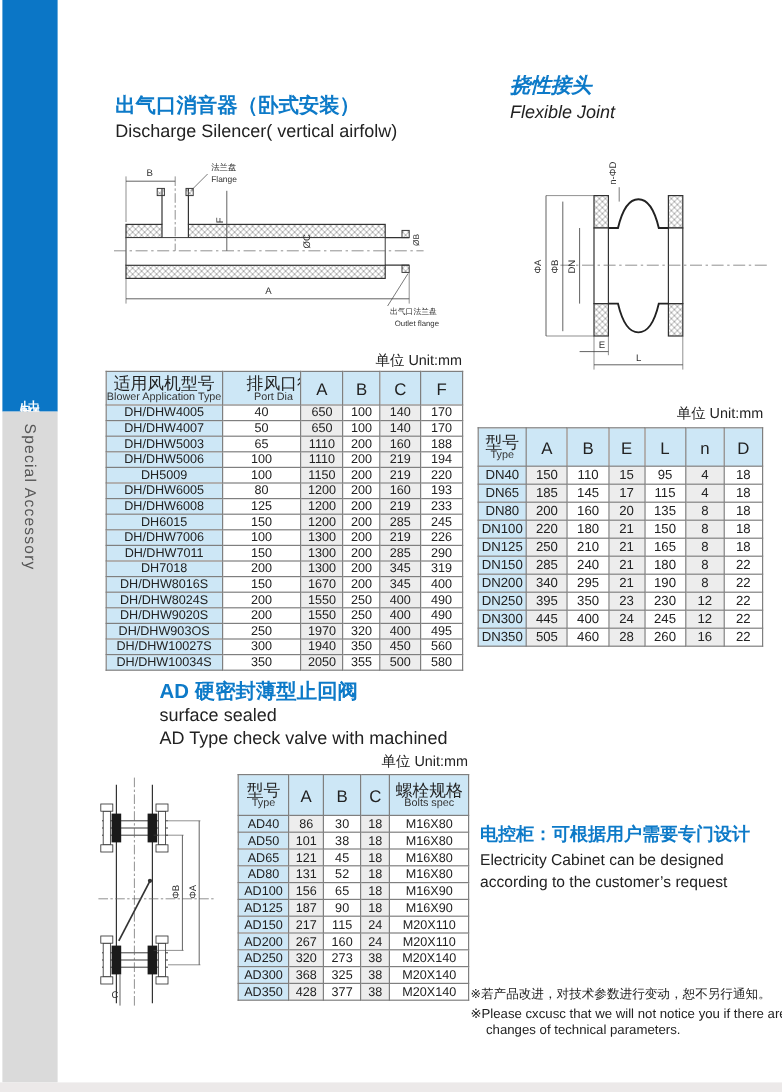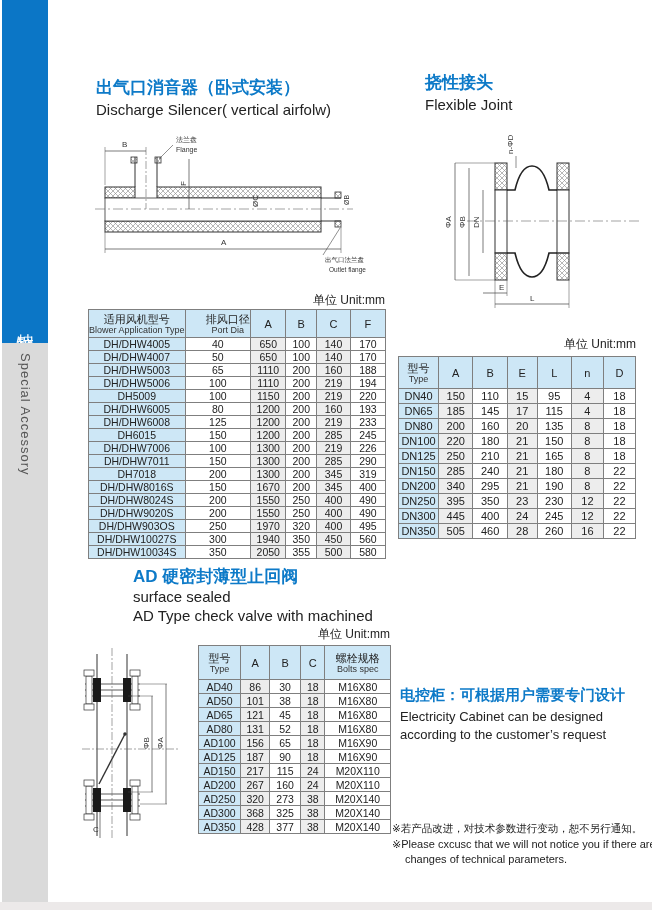--- a/index.html
+++ b/index.html
@@ -37,21 +37,21 @@
   .h-cn-small{font-size:15px;font-weight:bold;color:#0d7ac8;white-space:nowrap;}
   .h-en-small{font-size:13px;color:#222;white-space:nowrap;margin-top:3px;line-height:18px;}
   .abs{position:absolute;}
   .unit{font-size:12px;color:#222;text-align:right;white-space:nowrap;}
 
   
   table{border-collapse:collapse;table-layout:fixed;}
   th,td{border:1px solid #7f7f7f;text-align:center;vertical-align:middle;
         padding:0;overflow:hidden;white-space:nowrap;}
   th{background:#cde7f6;font-weight:normal;}
-  .th-cn{font-size:11px;line-height:12px;}
+  .th-cn{font-size:14px;line-height:12px;}
   .th-en{font-size:9px;line-height:10px;color:#333;}
 
   #silencer-table{position:absolute;left:88px;top:309px;width:298px;}
   #silencer-table th{height:27px;}
   #silencer-table td{height:12px;font-size:10.5px;}
   #silencer-table th:nth-child(1){width:35%;}
   #silencer-table th:nth-child(2){width:17%;padding-left:20px;}
   #silencer-table th:nth-child(3){width:12.5%;}
   #silencer-table th:nth-child(4){width:11%;}
   #silencer-table th:nth-child(5){width:12%;}
@@ -101,21 +101,21 @@
   <div class="sidebar-gray">
     <div class="sidebar-en">Special Accessory</div>
   </div>
   <div class="bottom-strip"></div>
 
   <div class="abs" style="left:96px;top:76px;">
     <div class="h-cn">出气口消音器（卧式安装）</div>
     <div class="h-en">Discharge Silencer( vertical airfolw)</div>
   </div>
 
-  <div class="abs" style="left:425px;top:71px;">
+  <div class="abs" style="left:425px;top:60px;font-style:italic;">
     <div class="h-cn">挠性接头</div>
     <div class="h-en">Flexible Joint</div>
   </div>
 
   <svg class="abs" style="left:93px;top:131px;" width="278" height="160" viewBox="0 0 278 160">
     <defs>
       <pattern id="hatch1" width="5" height="5" patternUnits="userSpaceOnUse">
         <path d="M0,5 L5,0 M0,0 L5,5" stroke="#888" stroke-width="0.6"></path>
       </pattern>
     </defs>

